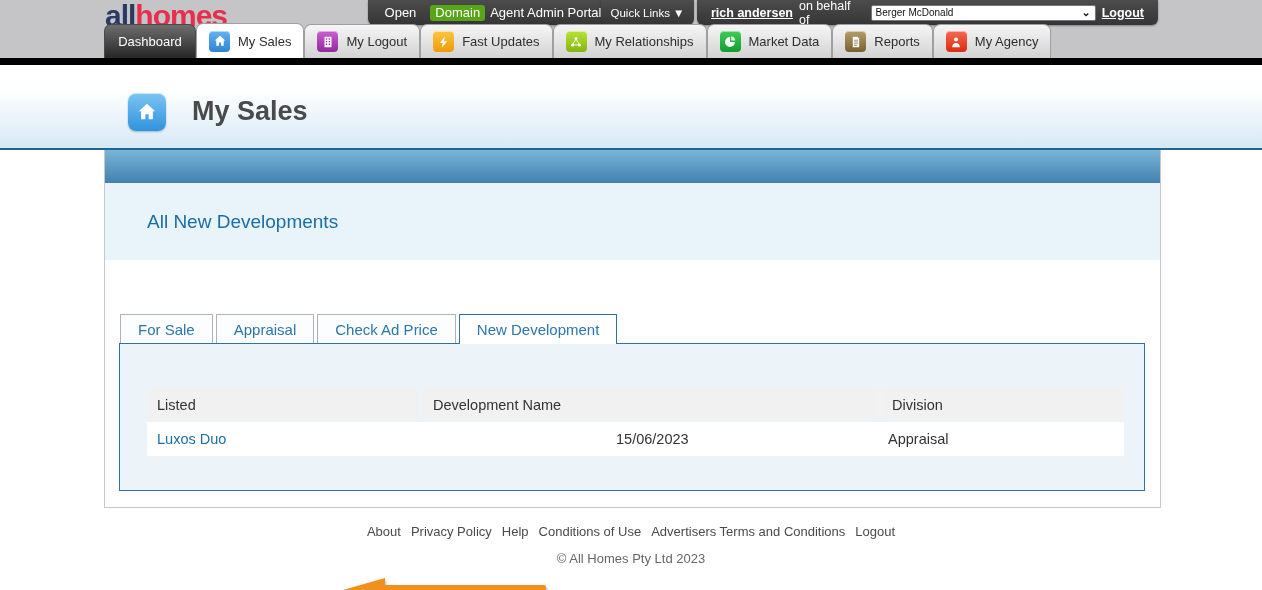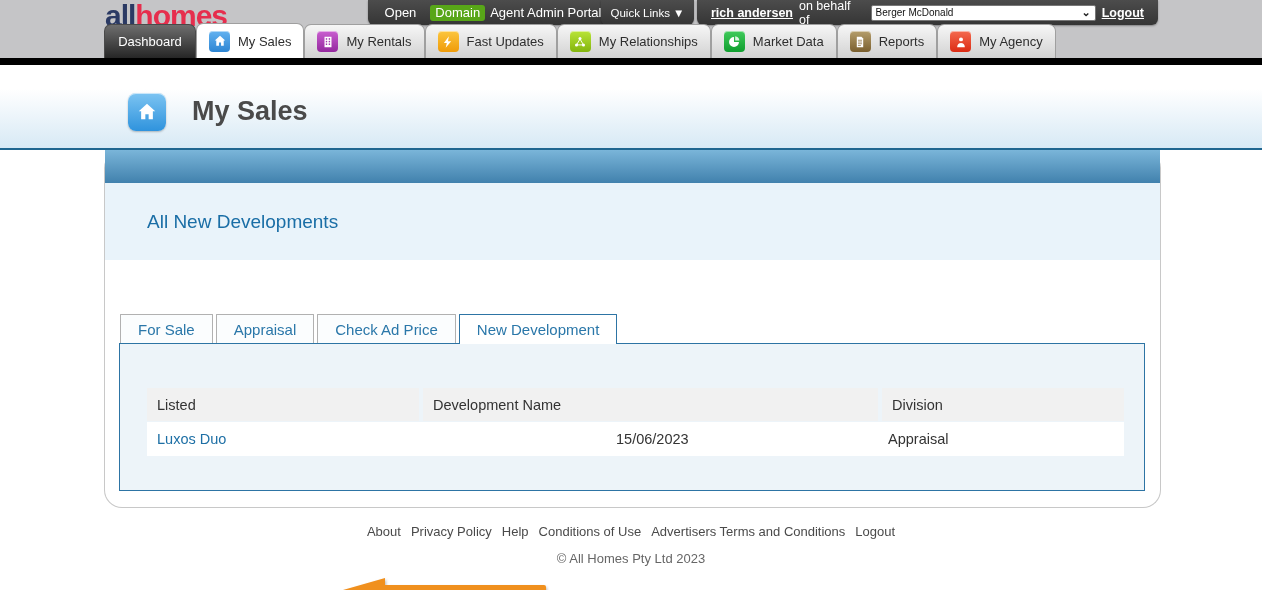--- a/index.html
+++ b/index.html
@@ -54,21 +54,21 @@
           background:linear-gradient(#ffffff 20%, #d7e9f5); border-bottom:2px solid #1f6690; }
   .hero-icon { position:absolute; left:128px; top:19px; width:38px; height:38px; border-radius:8px;
                background:linear-gradient(#7cc4f2,#2f93dd); box-shadow:inset 0 1px 0 rgba(255,255,255,.6), 0 1px 2px rgba(0,0,0,.25);
                display:flex; align-items:center; justify-content:center; }
   .hero-icon svg { width:22px; height:22px; }
   .hero-title { position:absolute; left:192px; top:22px; font-size:27px; font-weight:bold; color:#4a4a4a; }
 
   
   .content-col { position:absolute; left:104px; top:150px; width:1057px; height:358px;
                  background:#ffffff; border-left:1px solid #c8c8c8; border-right:1px solid #c8c8c8;
-                 border-bottom:1px solid #c8c8c8;border-radius:18px; }
+                 border-bottom:1px solid #c8c8c8; }
   .blue-bar { position:absolute; left:0; top:0; width:100%; height:33px;
               background:linear-gradient(#7ab5d9,#4181ad); }
   .section-head { position:absolute; left:0; top:33px; width:100%; height:77px; background:#e9f3fa;
                   display:flex; align-items:center; }
   .section-title { font-size:19px; color:#1a6ea6; padding-left:42px; }
 
   
   .subtabs { position:absolute; left:15px; top:164px; display:flex; gap:3px; z-index:2; }
   .subtab { height:29px; padding:0 17px; display:flex; align-items:center; font-size:15px;
             color:#2a77a9; background:#fbfdfe; border:1px solid #b1b1b1; border-bottom:none;
@@ -151,21 +151,21 @@
               <g fill="#a136ab">
                 <rect x="8.2" y="5.5" width="2.4" height="2.6"></rect>
                 <rect x="13.2" y="5.5" width="2.4" height="2.6"></rect>
                 <rect x="8.2" y="10" width="2.4" height="2.6"></rect>
                 <rect x="13.2" y="10" width="2.4" height="2.6"></rect>
                 <rect x="8.2" y="14.5" width="2.4" height="2.6"></rect>
                 <rect x="13.2" y="14.5" width="2.4" height="2.6"></rect>
               </g>
             </svg>
         </span>
-        <span>My Rentals</span>
+        <span>My Logout</span>
       </div>
       <div class="nav-tab">
         <span class="tile t-amber">
           <svg viewBox="0 0 24 24">
               <path fill="#fff" d="M13.5 2L5 13.5h5L8 22l9.5-11.5h-5.5z"></path>
             </svg>
         </span>
         <span>Fast Updates</span>
       </div>
       <div class="nav-tab">

